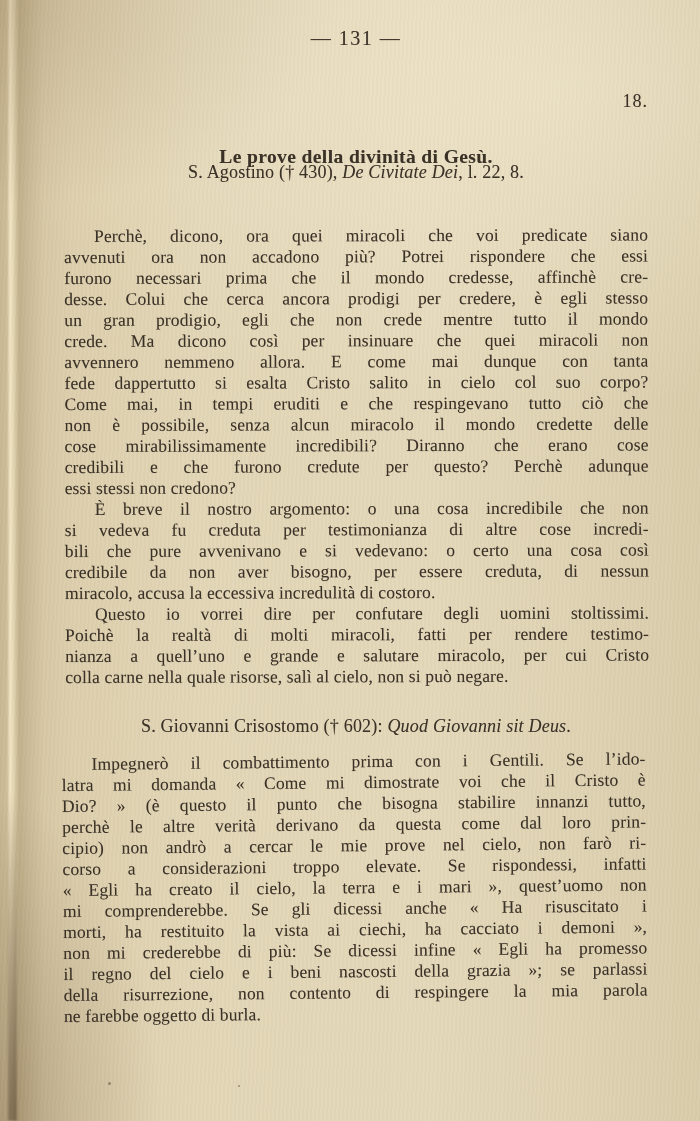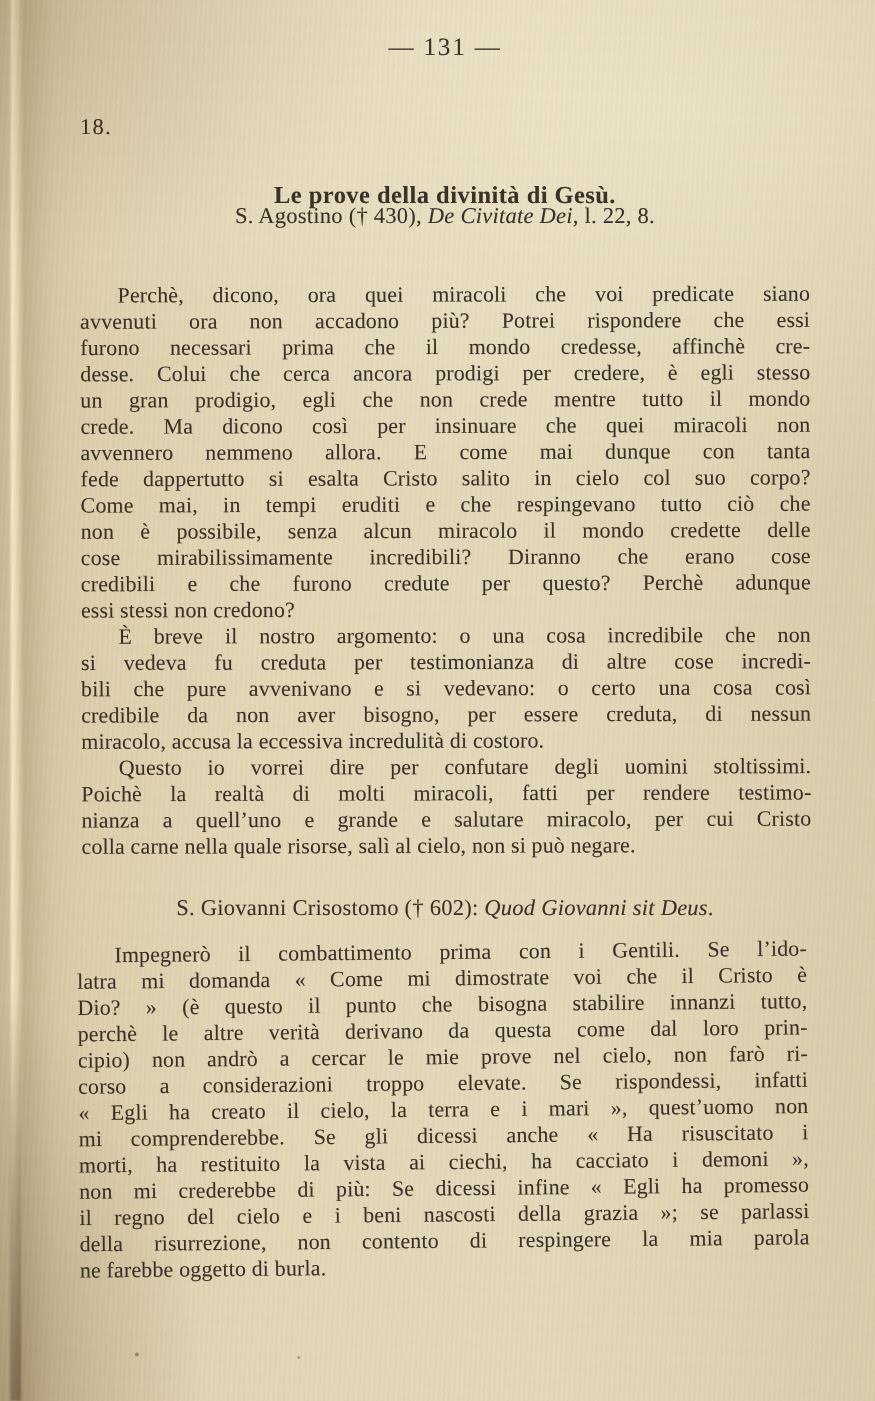--- a/index.html
+++ b/index.html
@@ -31,21 +31,21 @@
   .s3{left:103px;top:622px;width:2px;height:2px;opacity:.4;}
 
   .content{
     position:absolute;left:64px;top:0;width:584px;height:1025px;
     color:var(--ink,#3a3127);
     text-shadow:0.2px 0.2px 0 rgba(58,49,39,0.25);
   }
   .content > div{position:absolute;left:0;width:100%;}
 
   .page-number{top:27px;text-align:center;font-size:20px;letter-spacing:1.5px;}
-  .chapter-number{top:91px;text-align:left;font-size:18px;letter-spacing:1px;}
+  .chapter-number{top:91px;text-align:right;font-size:18px;letter-spacing:1px;}
   .chapter-title{top:146px;text-align:center;font-size:19.5px;font-weight:bold;letter-spacing:0.4px;}
   .section-heading{text-align:center;font-size:18px;letter-spacing:0.2px;}
   .sh-a{top:162px;}
   .sh-b{top:716px;}
   .section-heading .it{font-style:italic;}
 
   .section-body{font-size:17.5px;line-height:21px;letter-spacing:0.15px;}
   .sb-a{top:226px;transform:rotate(-0.15deg);transform-origin:left top;}
   .sb-b{top:754px;transform:rotate(-0.55deg);transform-origin:left bottom;}
   .line{

